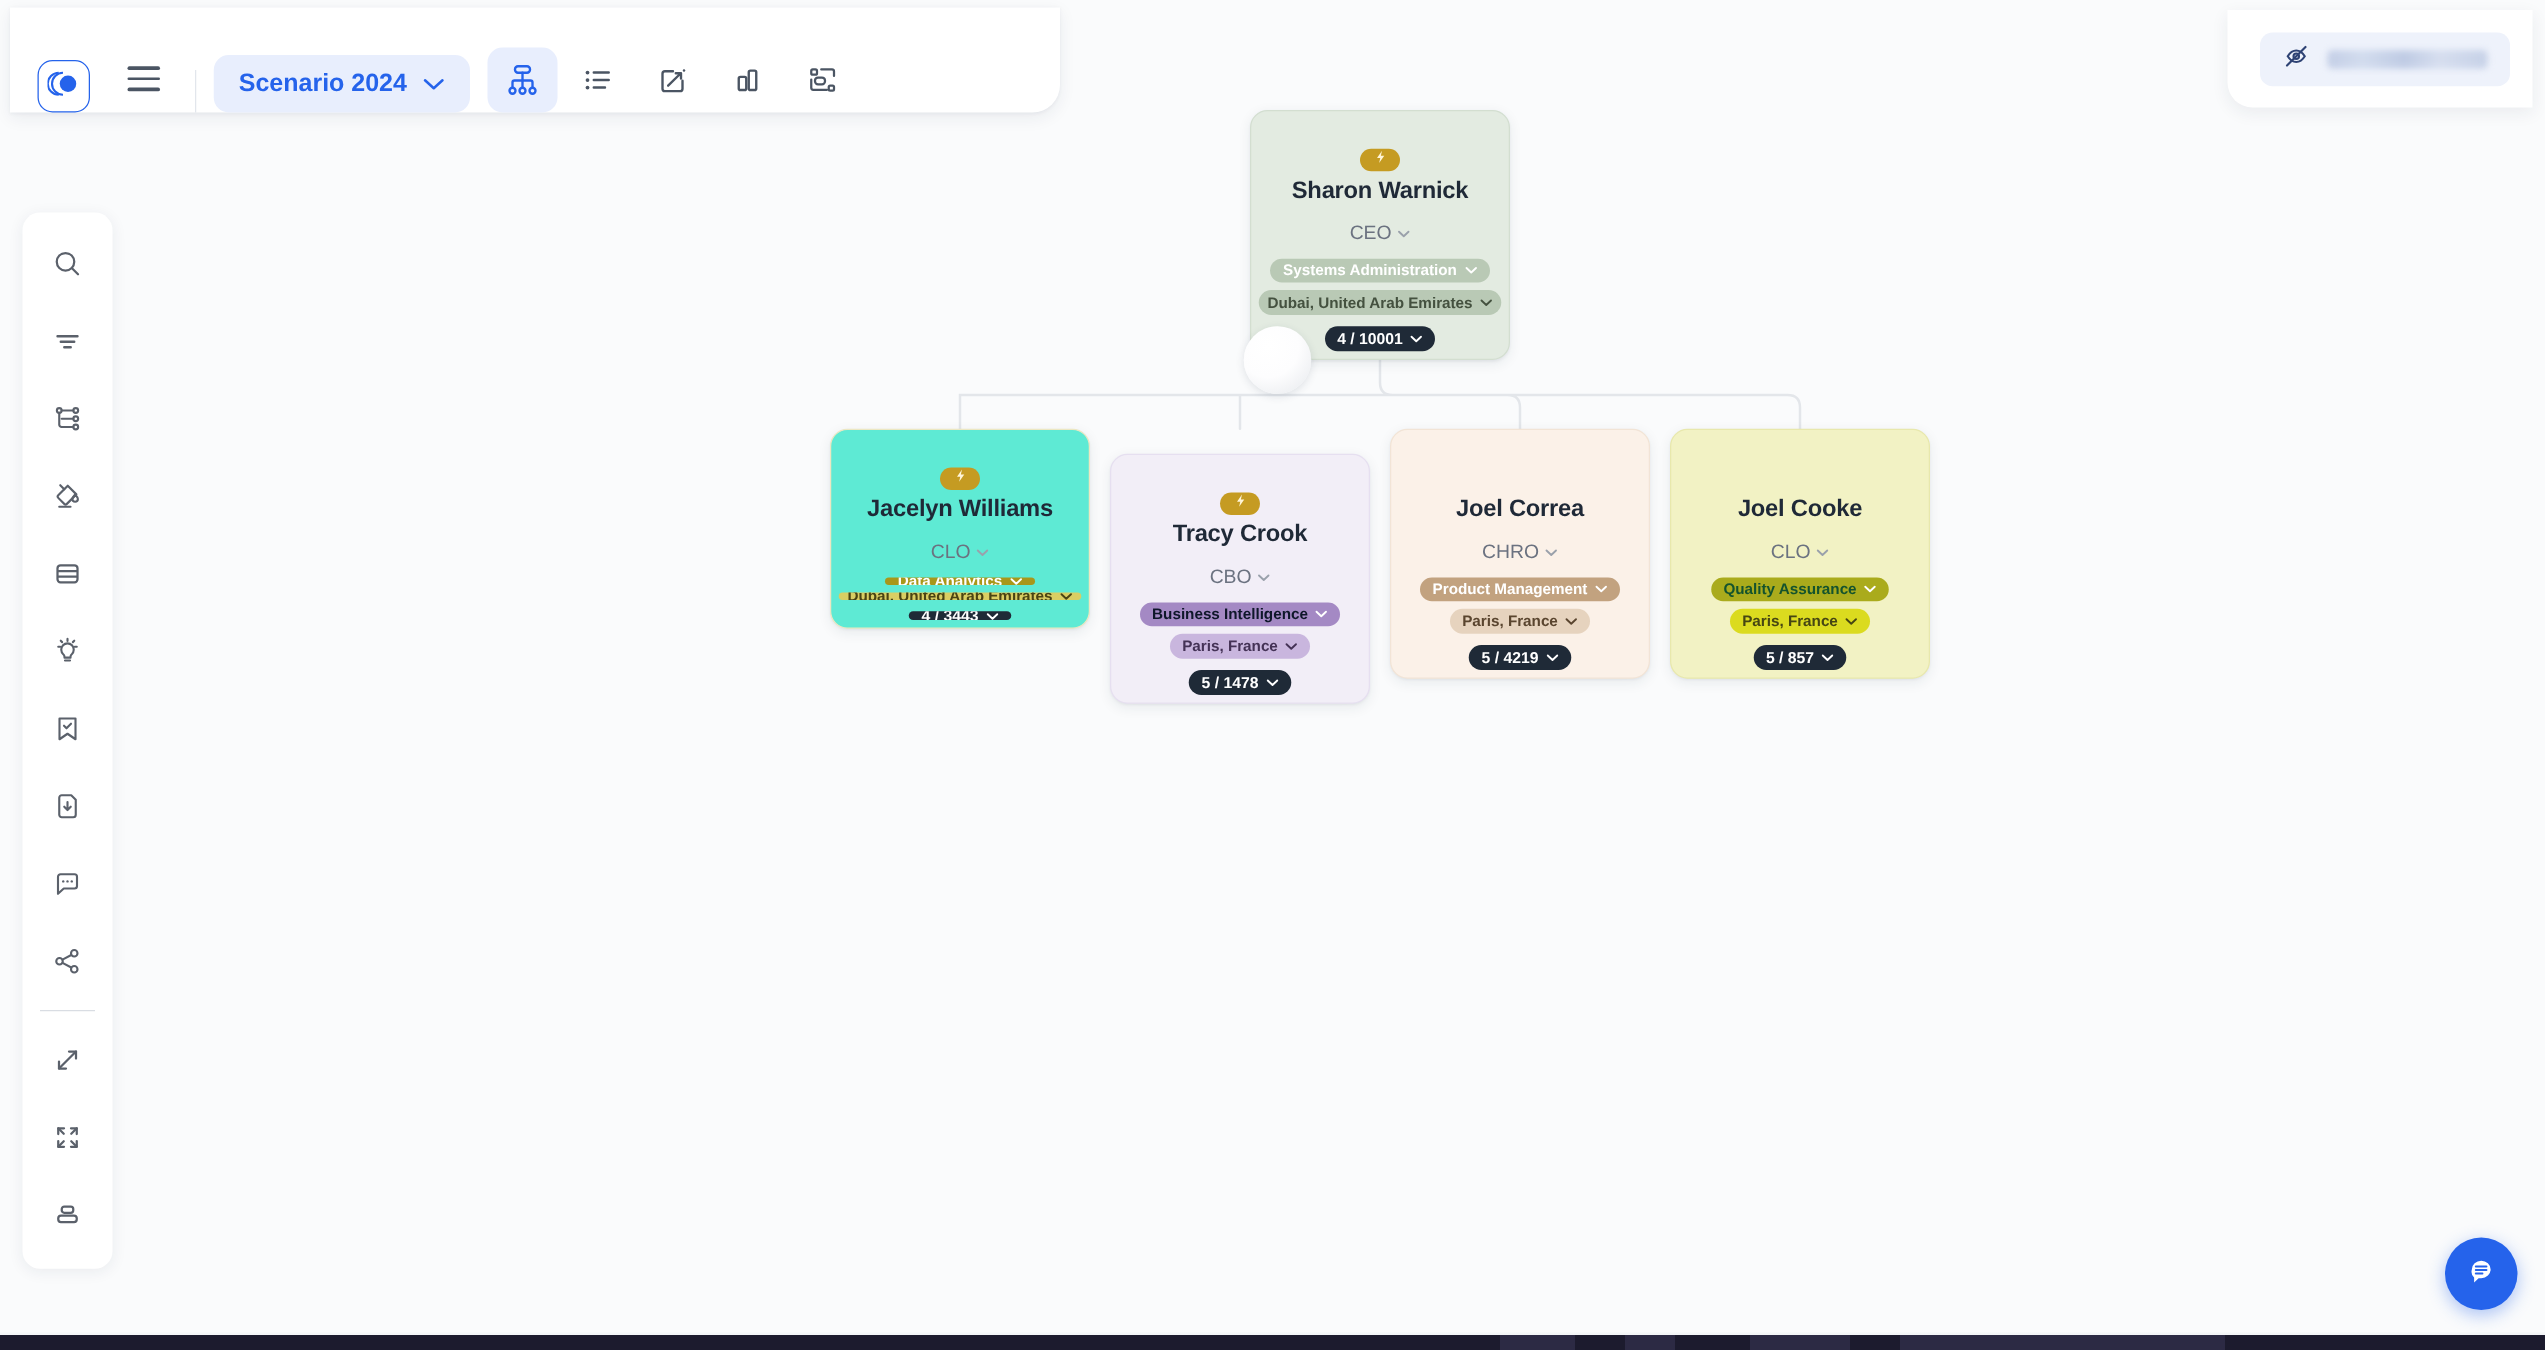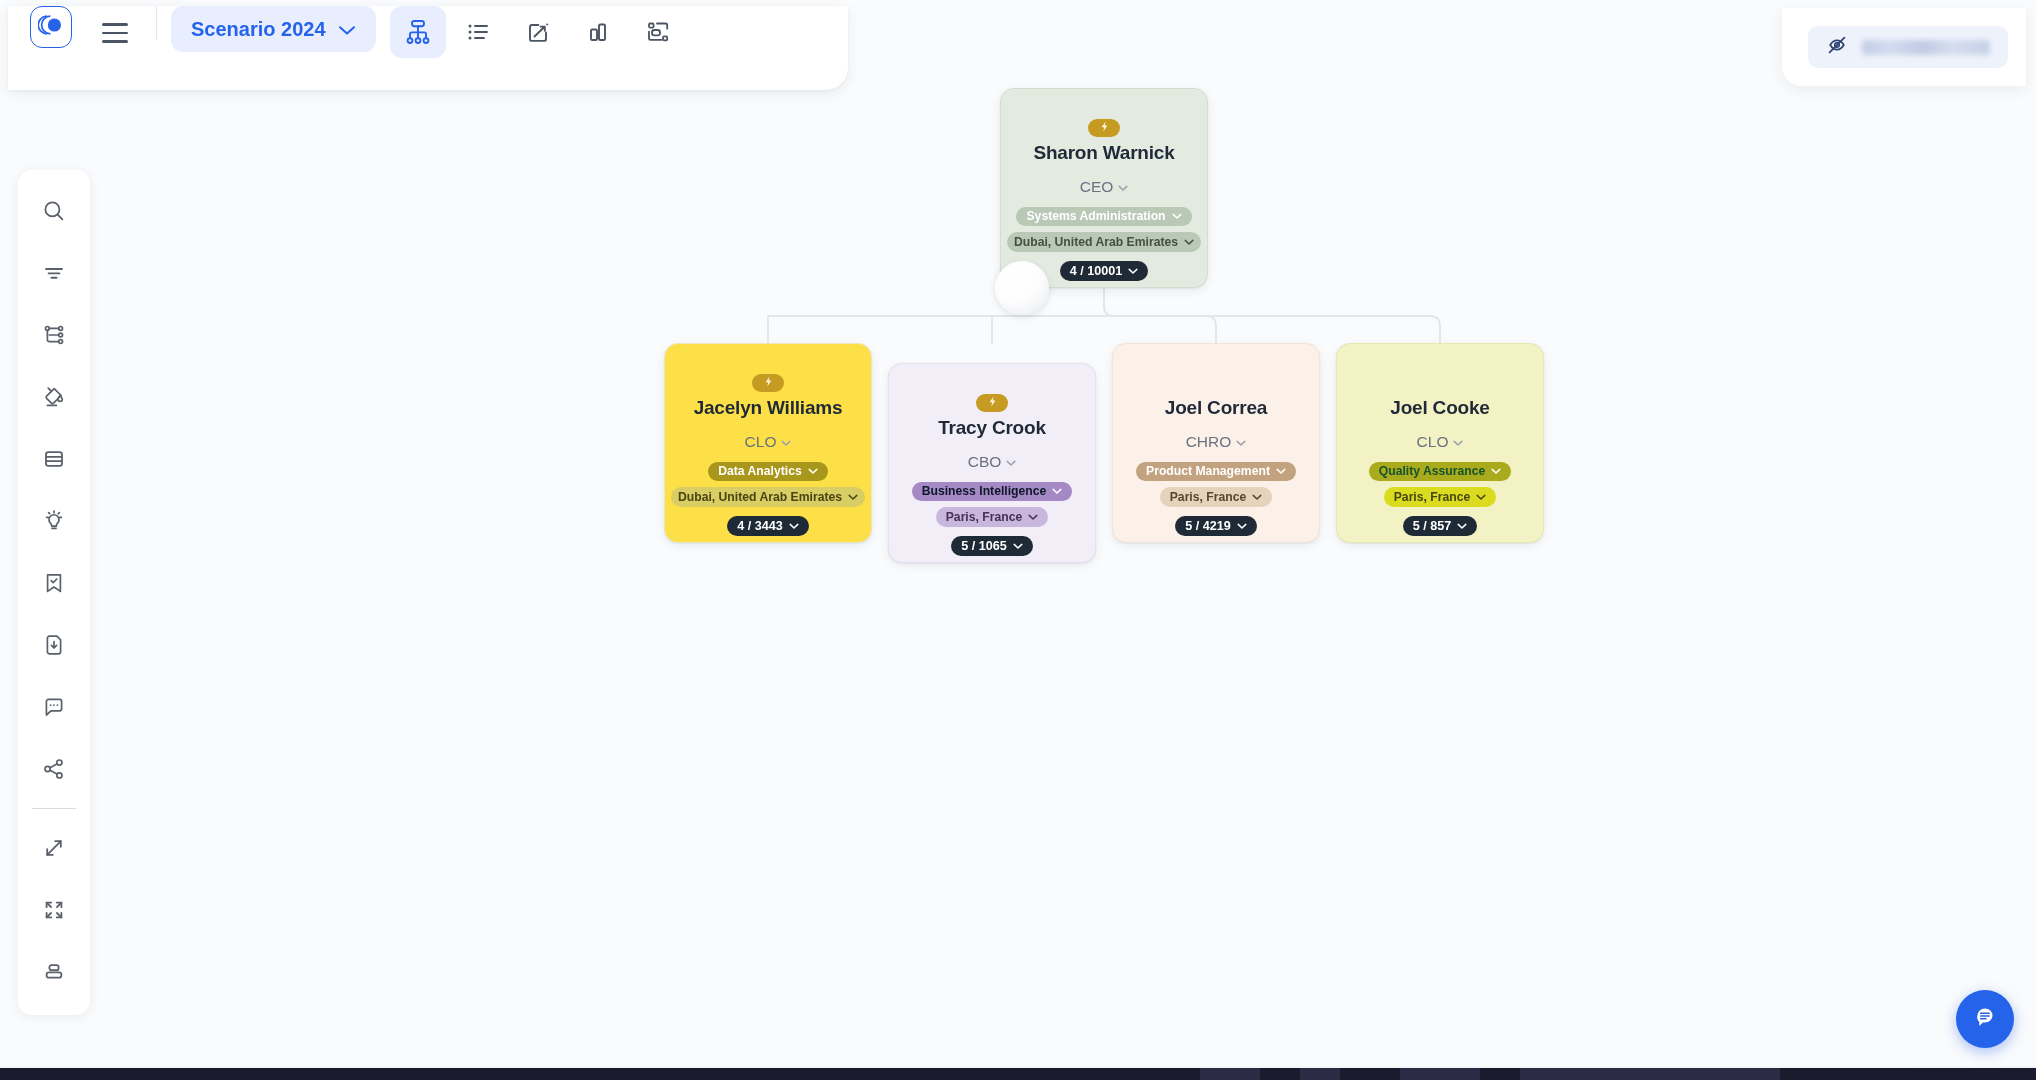--- a/index.html
+++ b/index.html
@@ -23,21 +23,21 @@
     background: #fafbfc;
   }
 
   
   #topbar {
     position: absolute; left: 8px; top: 6px;
     width: 840px; height: 84px;
     background: #ffffff;
     border-radius: 0 0 22px 0;
     box-shadow: 0 4px 14px rgba(25,40,70,.07), 0 1px 3px rgba(25,40,70,.05);
-    display: flex; align-items: flex-start;
+    display: flex; align-items: flex-end;
     padding-left: 22px; gap: 0px;
     z-index: 40;
   }
   .logo-btn {
     width: 42px; height: 42px; border-radius: 12px;
     border: 1.8px solid #2563eb;
     display: flex; align-items: center; justify-content: center;
     background: #fff; cursor: pointer; flex: 0 0 auto;
   }
   .hamburger {
@@ -215,21 +215,21 @@
               <path d="M1.2 1.4 5 5 8.8 1.4" stroke="#44513f" stroke-width="1.5" fill="none" stroke-linecap="round" stroke-linejoin="round"></path>
             </svg></span>
     </div>
     <div class="chip count">
       <span>4 / 10001</span>
       <span class="caret"><svg width="10" height="7" viewBox="0 0 10 7">
               <path d="M1.2 1.4 5 5 8.8 1.4" stroke="#ffffff" stroke-width="1.5" fill="none" stroke-linecap="round" stroke-linejoin="round"></path>
             </svg></span>
     </div>
       </div>
-      <div class="node" style="left: 664px; top: 343px; width: 208px; height: 200px; background: #fde047; border: 1px solid rgb(236, 231, 194);">
+      <div class="node" style="left: 664px; top: 343px; width: 208px; height: 160px; background: #5eead4; border: 1px solid rgb(236, 231, 194);">
     <div class="node-badge">
       <span><svg width="13" height="13" viewBox="0 0 13 13">
               <path d="M7.6 1.6 3.6 7.3h2.6l-.9 4.1 4.1-5.9H6.7z" fill="#fff5d8"></path>
             </svg></span>
     </div>
     <div class="node-name">Jacelyn Williams</div>
     <div class="node-role">
       <span>CLO</span>
       <span class="caret"><svg width="10" height="7" viewBox="0 0 10 7">
               <path d="M1.2 1.4 5 5 8.8 1.4" stroke="#9aa1ab" stroke-width="1.5" fill="none" stroke-linecap="round" stroke-linejoin="round"></path>
@@ -273,21 +273,21 @@
               <path d="M1.2 1.4 5 5 8.8 1.4" stroke="#ffffff" stroke-width="1.5" fill="none" stroke-linecap="round" stroke-linejoin="round"></path>
             </svg></span>
     </div>
     <div class="chip" style="background:#c9b6de;color:#443256;">
       <span>Paris, France</span>
       <span class="caret"><svg width="10" height="7" viewBox="0 0 10 7">
               <path d="M1.2 1.4 5 5 8.8 1.4" stroke="#443256" stroke-width="1.5" fill="none" stroke-linecap="round" stroke-linejoin="round"></path>
             </svg></span>
     </div>
     <div class="chip count">
-      <span>5 / 1065</span>
+      <span>5 / 1478</span>
       <span class="caret"><svg width="10" height="7" viewBox="0 0 10 7">
               <path d="M1.2 1.4 5 5 8.8 1.4" stroke="#ffffff" stroke-width="1.5" fill="none" stroke-linecap="round" stroke-linejoin="round"></path>
             </svg></span>
     </div>
       </div>
       <div class="node" style="left: 1112px; top: 343px; width: 208px; height: 200px; background: rgb(251, 241, 232); border: 1px solid rgb(242, 228, 214);">
     <div class="node-badge hidden">
       <span><svg width="13" height="13" viewBox="0 0 13 13">
               <path d="M7.6 1.6 3.6 7.3h2.6l-.9 4.1 4.1-5.9H6.7z" fill="#fff5d8"></path>
             </svg></span>

